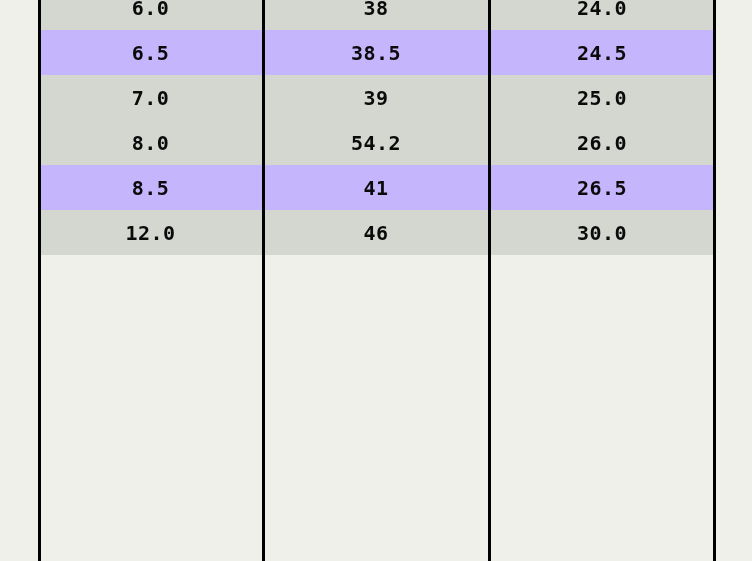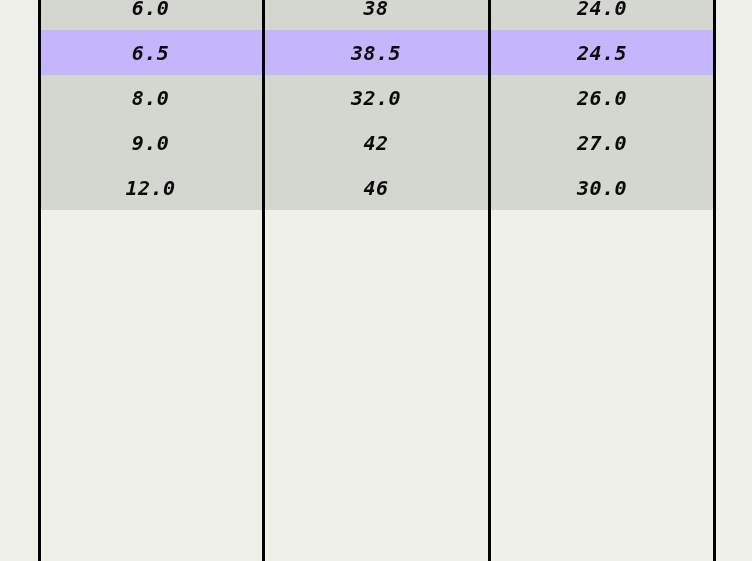--- a/index.html
+++ b/index.html
@@ -12,21 +12,20 @@
     background: #f0f0ea;
     font-family: "DejaVu Sans Mono", monospace;
     overflow: hidden;
   }
   #page {
     position: relative;
     width: 752px;
     height: 561px;
     background: #f0f0ea;
     overflow: hidden;
-    font-style: italic;
   }
   
   #table-viewport {
     position: absolute;
     left: 38px;
     top: 0;
     width: 677px;
     height: 561px;
     overflow: hidden;
   }
@@ -87,28 +86,33 @@
             <td>6.0</td>
             <td>38</td>
             <td>24.0</td>
           </tr>
           <tr class="even">
             <td>6.5</td>
             <td>38.5</td>
             <td>24.5</td>
           </tr>
           <tr class="odd">
+            <td>7.0</td>
+            <td>39</td>
+            <td>25.0</td>
+          </tr>
+          <tr class="odd">
             <td>8.0</td>
-            <td>32.0</td>
+            <td>54.2</td>
             <td>26.0</td>
           </tr>
-          <tr class="odd">
-            <td>9.0</td>
-            <td>42</td>
-            <td>27.0</td>
+          <tr class="even">
+            <td>8.5</td>
+            <td>41</td>
+            <td>26.5</td>
           </tr>
           <tr class="odd">
             <td>12.0</td>
             <td>46</td>
             <td>30.0</td>
           </tr>
         </tbody>
     </table>
   </div>
 

